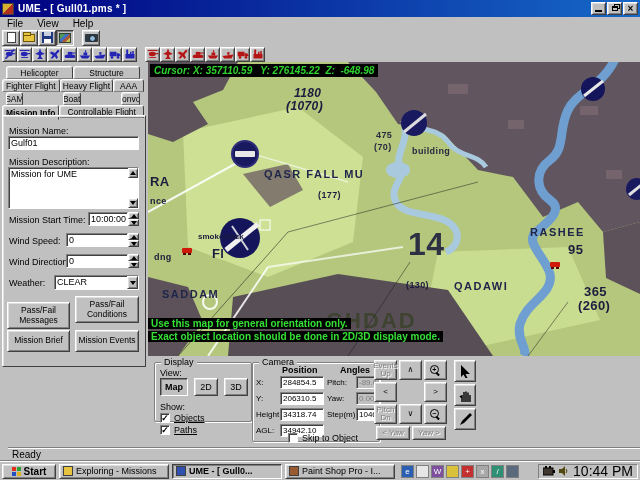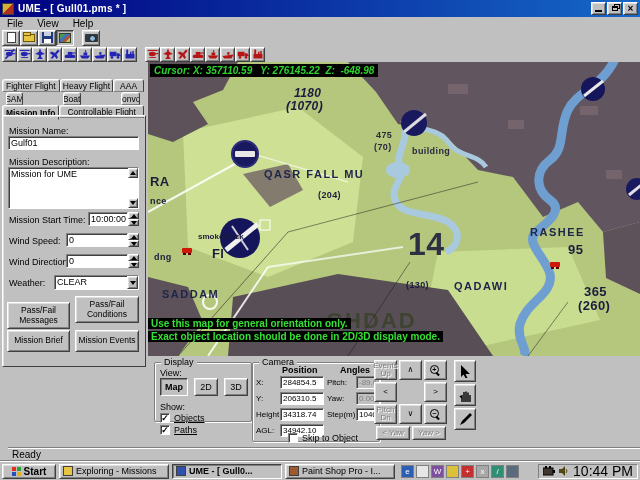--- a/index.html
+++ b/index.html
@@ -294,20 +294,24 @@
         </svg>
       </button>
       <button class="tbtn raised u">
         <svg viewBox="0 0 16 16" fill="#b51515">
           <use href="#sym-factory"></use>
         </svg>
       </button>
     </div>
 
   <div class="leftpanel">
+    <div class="tabrow" style="left:6px; top:4px; width:134px;">
+      <span class="tab" style="flex:1">Helicopter</span>
+      <span class="tab" style="flex:1">Structure</span>
+    </div>
     <div class="tabrow" style="left:2px; top:17px; width:142px;">
       <span class="tab" style="flex:1.25">Fighter Flight</span>
       <span class="tab" style="flex:1.15">Heavy Flight</span>
       <span class="tab" style="flex:0.6">AAA</span>
     </div>
     <div class="tabrow" style="left:6px; top:30px; width:134px;gap:40px;">
       <span class="tab" style="flex:0.8">SAM</span>
       <span class="tab" style="flex:0.9">Boat</span>
       <span class="tab" style="flex:1">Convoy</span>
     </div>
@@ -415,21 +419,21 @@
       <circle cx="489" cy="127" r="11" fill="#191960"></circle>
       <line x1="481" y1="133" x2="497" y2="120" stroke="#e0e0e0" stroke-width="3"></line>
     </svg>
     <div>
         <span class="mlab ital" style="left: 146px; top: 24px;">1180</span>
         <span class="mlab ital" style="left: 138px; top: 37px;">(1070)</span>
         <span class="mlab sm lite" style="left: 228px; top: 68px;">475</span>
         <span class="mlab sm lite" style="left: 226px; top: 80px;">(70)</span>
         <span class="mlab sm lite" style="left: 264px; top: 84px;">building</span>
         <span class="mlab cap" style="left: 116px; top: 106px;">QASR FALL MU</span>
-        <span class="mlab sm" style="left: 170px; top: 128px;">(204)</span>
+        <span class="mlab sm" style="left: 170px; top: 128px;">(177)</span>
         <span class="mlab big2" style="left: 2px; top: 112px;">RA</span>
         <span class="mlab sm" style="left: 2px; top: 134px;">nce</span>
         <span class="mlab sm" style="left: 6px; top: 190px;">dng</span>
         <span class="mlab tiny" style="left: 50px; top: 170px;">smokestack</span>
         <span class="mlab big2" style="left: 64px; top: 184px;">Fl</span>
         <span class="mlab huge" style="left: 260px; top: 164px;">14</span>
         <span class="mlab sm" style="left: 258px; top: 218px;">(130)</span>
         <span class="mlab cap" style="left: 14px; top: 226px;">SADDAM</span>
         <span class="mlab ghost" style="left: 178px; top: 246px;">GHDAD</span>
         <span class="mlab cap" style="left: 306px; top: 218px;">QADAWI</span>

